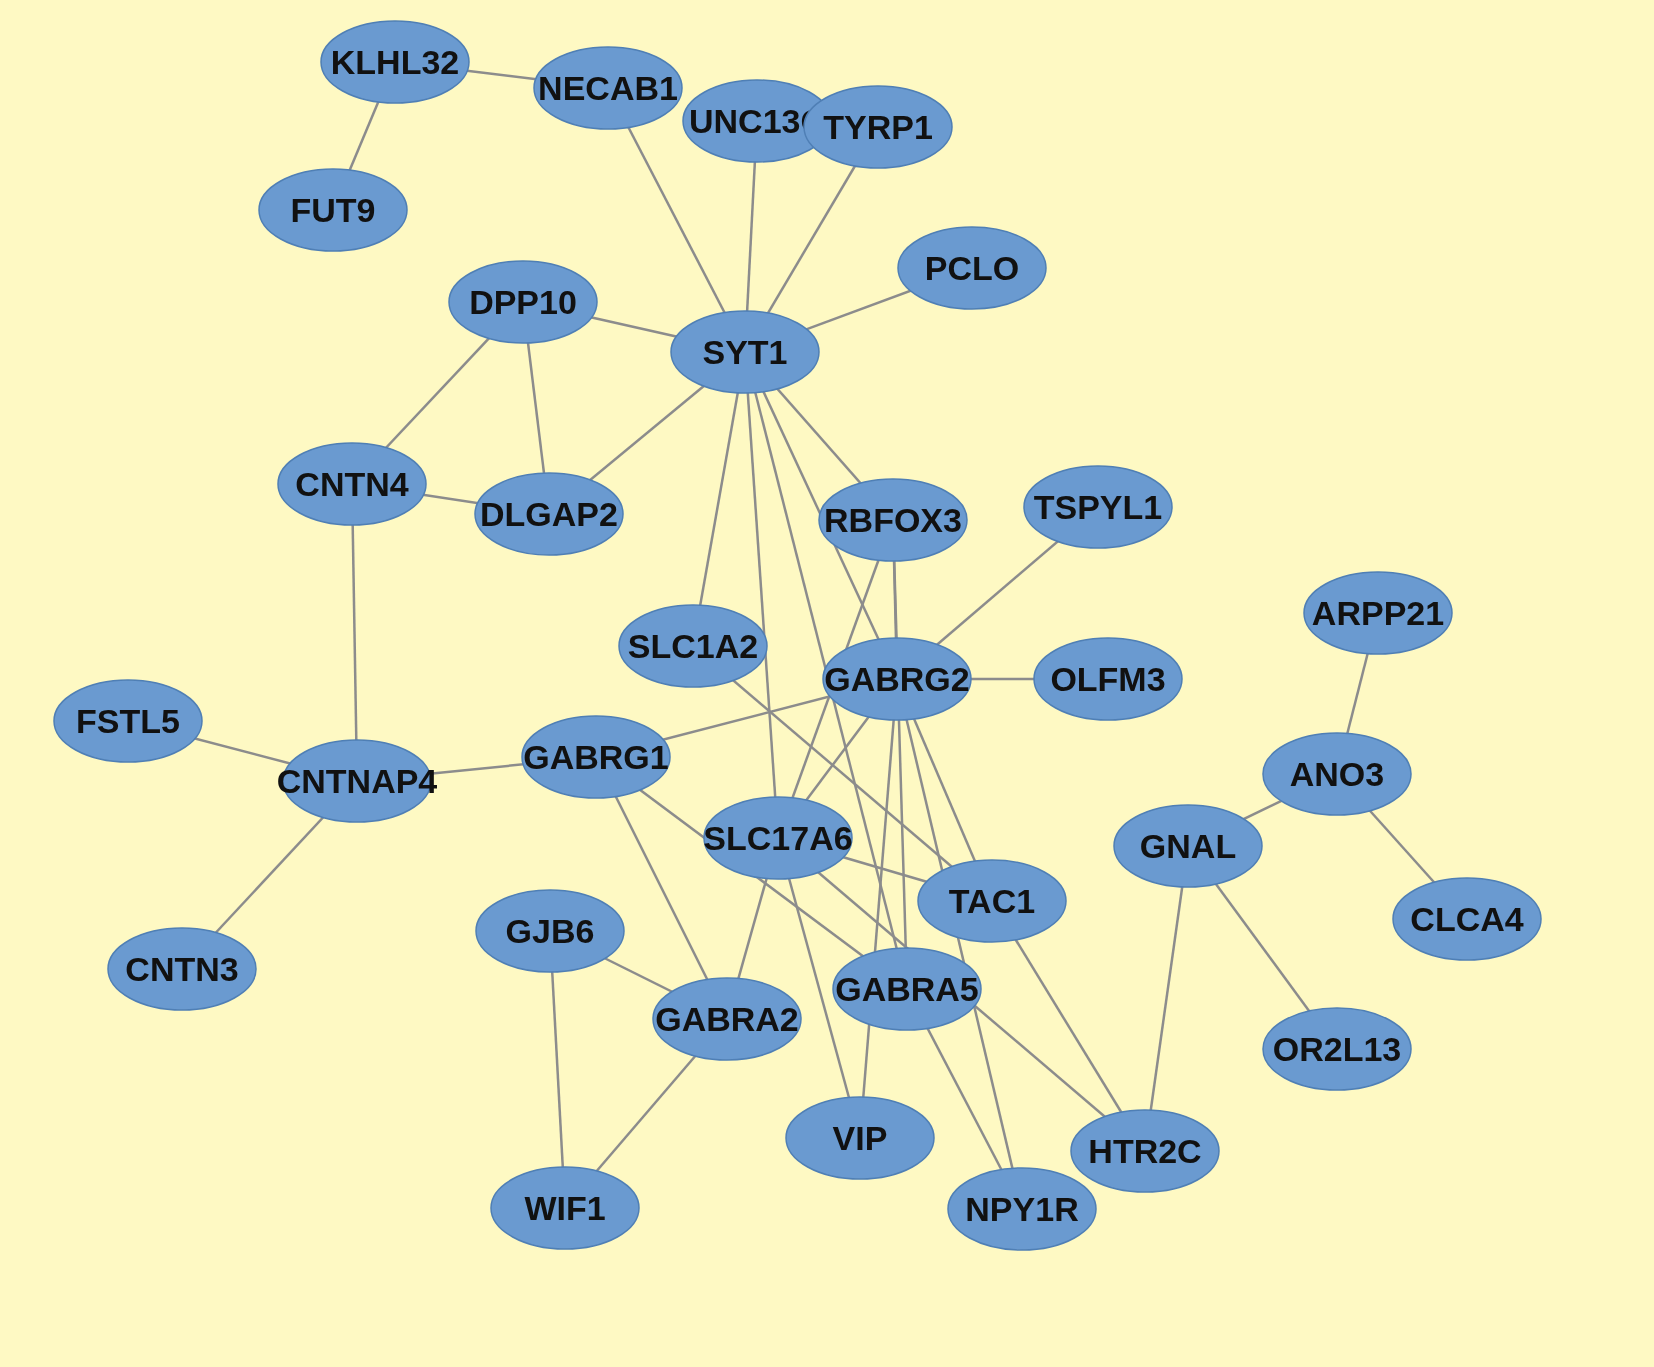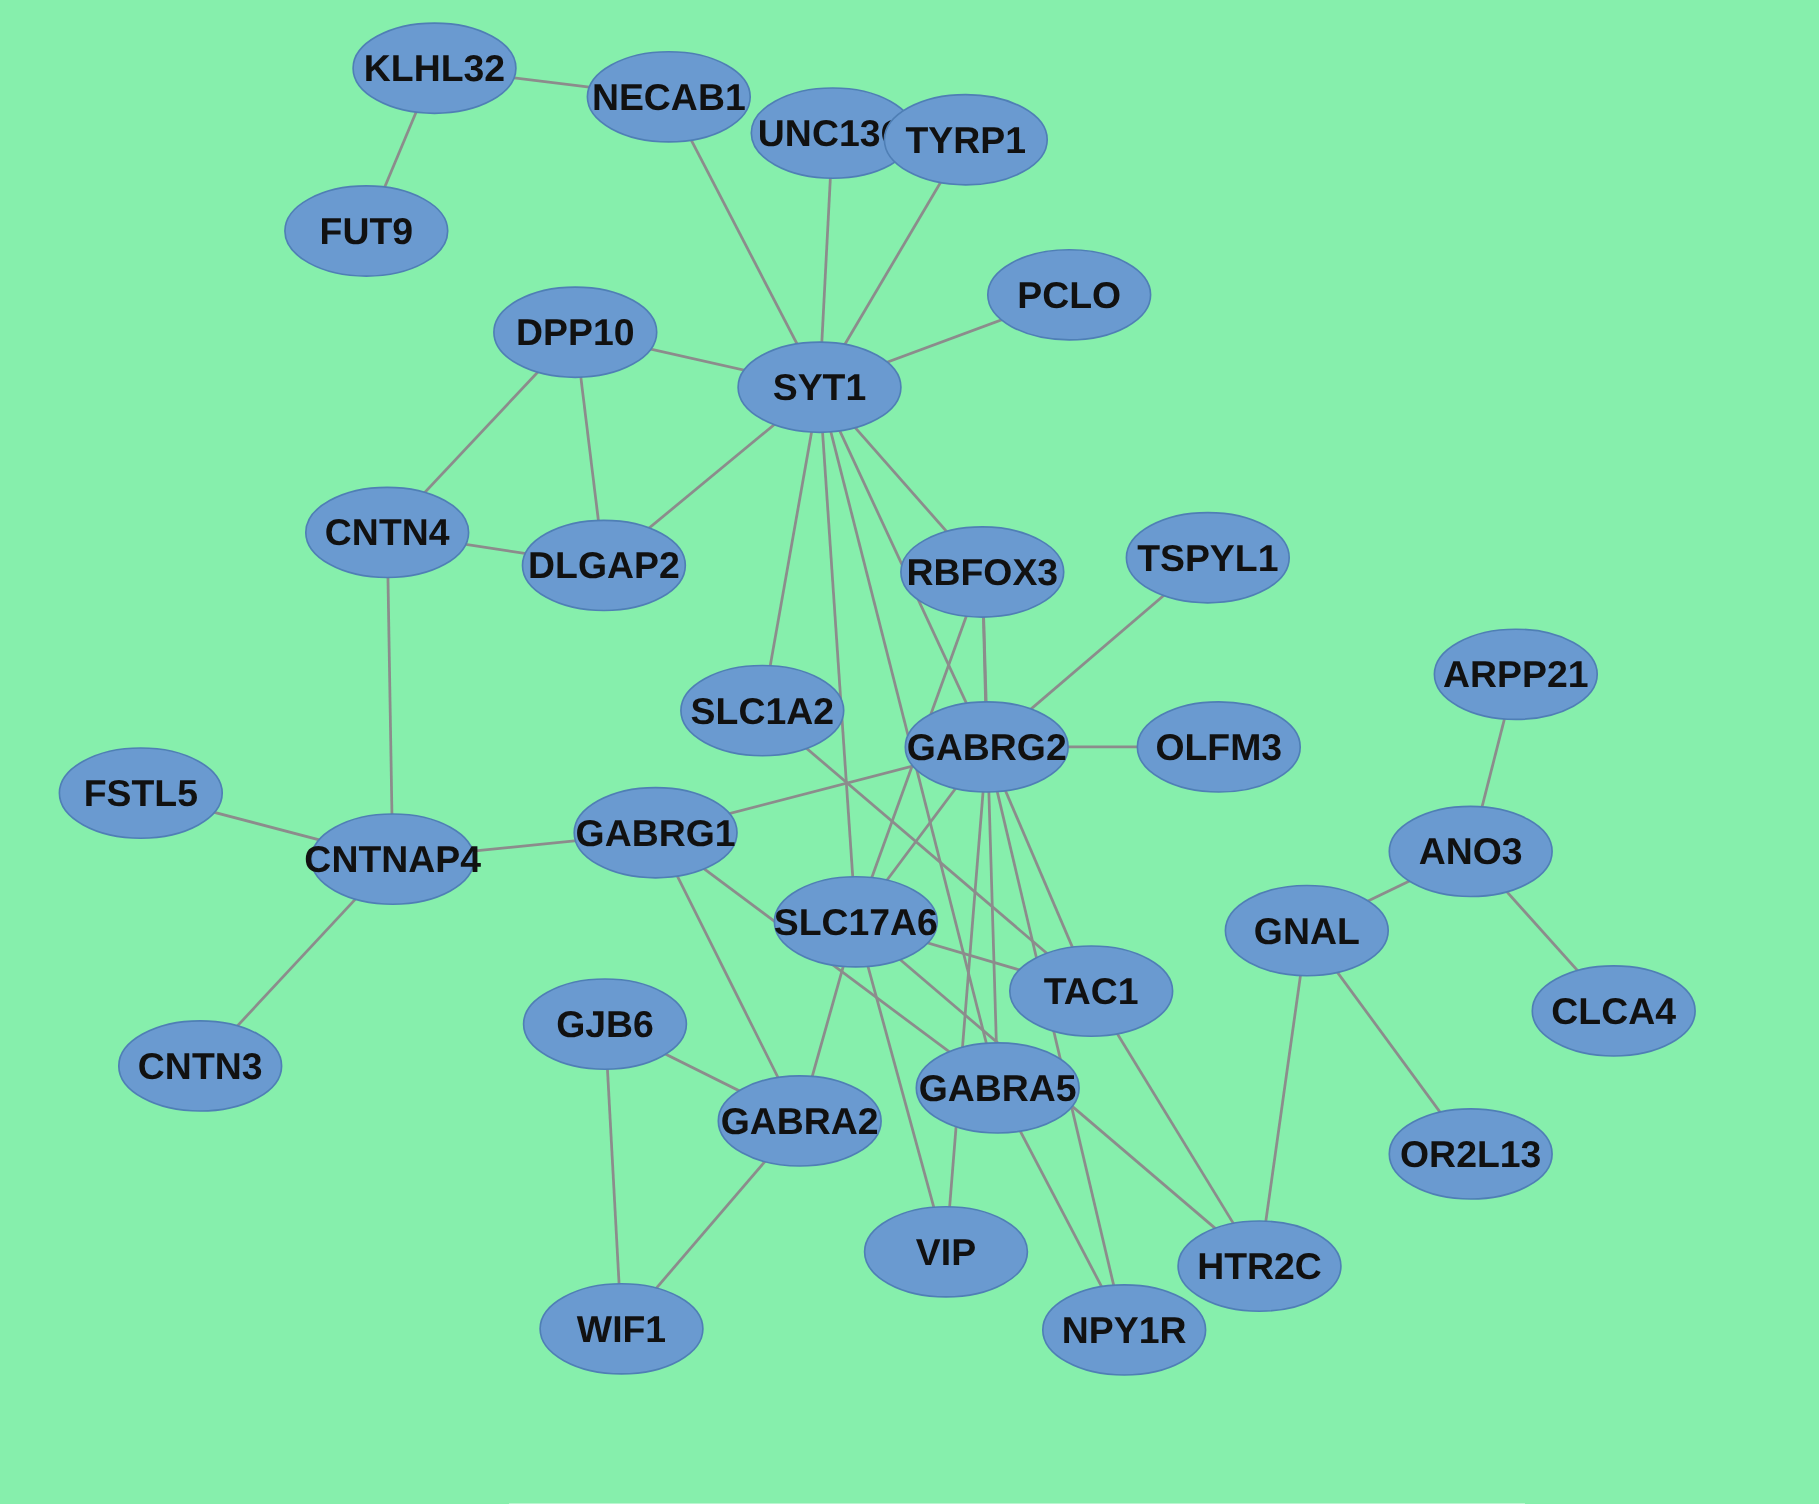--- a/index.html
+++ b/index.html
@@ -5,21 +5,21 @@
   html, body {
     margin: 0;
     padding: 0;
     background: #ffffff;
     font-family: "Liberation Sans", sans-serif;
   }
   .figure-wrap {
     position: relative;
     width: 1654px;
     height: 1367px;
-    background: #86efac;
+    background: #fef9c3;
     overflow: hidden;
   }
   svg.network {
     display: block;
     width: 1654px;
     height: 1367px;
   }
   .node-ellipse {
     stroke-width: 1.5px;
   }

